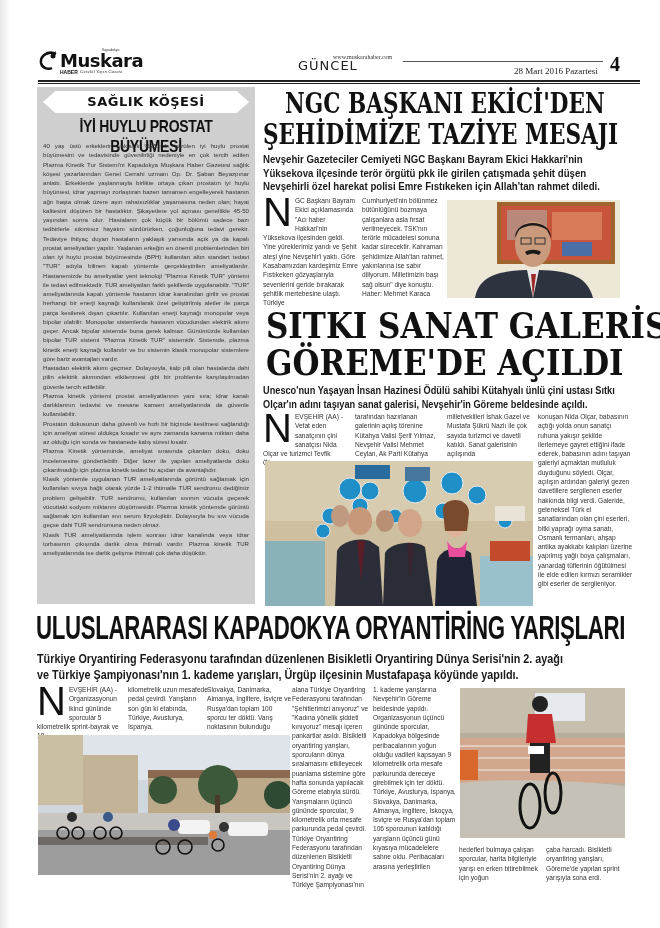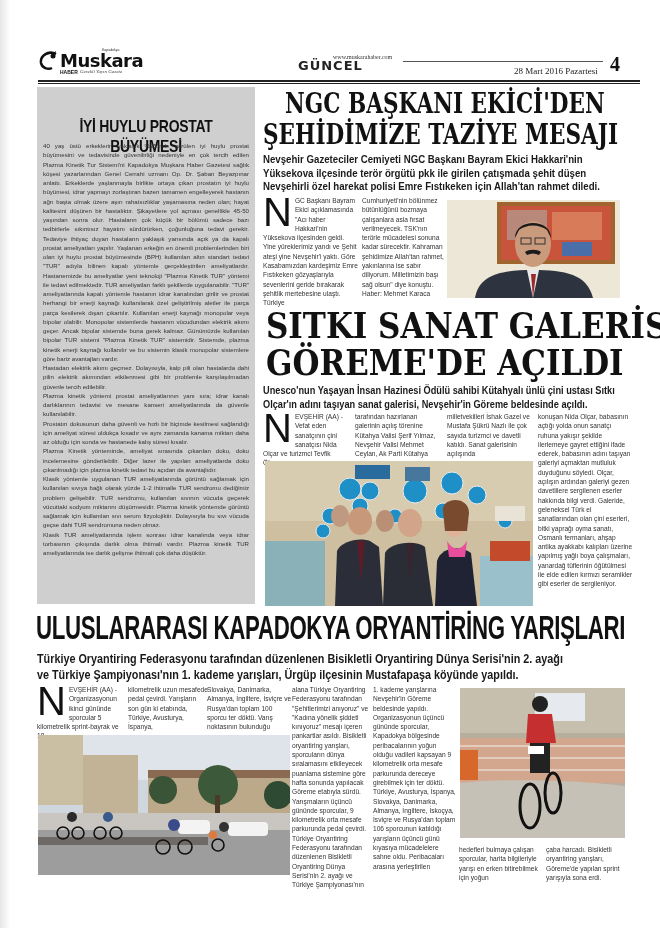--- a/index.html
+++ b/index.html
@@ -7,21 +7,21 @@
   body{position:relative;font-family:"Liberation Sans",sans-serif;color:#222;}
   .leftedge{position:absolute;left:0;top:0;width:10px;height:928px;background:linear-gradient(to right,#e6e6e6,#fff);}
   .abs{position:absolute;}
   
   #logo{left:38px;top:48px;width:90px;height:30px;}
   #logo .word{position:absolute;left:22px;top:2px;font-family:"DejaVu Sans",sans-serif;font-weight:bold;font-size:18px;letter-spacing:-0.5px;color:#111;}
   #logo .sub{position:absolute;left:22px;top:21px;font-size:5px;font-weight:bold;color:#111;}
   #logo .sub2{position:absolute;left:42px;top:21px;font-size:5px;font-style:italic;color:#444;font-family:"Liberation Serif",serif;}
   #logo .tiny{position:absolute;left:64px;top:0px;font-size:3.5px;color:#333;}
   #logo svg{position:absolute;left:0;top:2px;}
-  #section-name{left:298px;top:58px;font-family:"DejaVu Sans",sans-serif;font-weight:bold;font-size:13px;letter-spacing:1px;color:#222;}
+  #section-name{left:298px;top:58px;font-family:"DejaVu Sans",sans-serif;font-weight:normal;font-size:13px;letter-spacing:1px;color:#222;}
   #site-url{left:333px;top:54px;font-size:6px;font-family:"Liberation Serif",serif;color:#333;}
   #head-line{left:403px;top:61px;width:200px;height:1px;background:#555;}
   #pub-date{left:514px;top:66px;font-family:"Liberation Serif",serif;font-size:9px;color:#222;}
   #page-no{left:610px;top:53px;font-family:"Liberation Serif",serif;font-size:20px;font-weight:bold;color:#111;}
   #rule1{left:38px;top:80px;width:602px;height:2px;background:#222;}
   #rule2{left:38px;top:83px;width:602px;height:1px;background:#222;}
 
   
   #health-box{left:37px;top:87px;width:218px;height:517px;background:#cfcfcf;}
   #health-banner{position:absolute;left:6px;top:4px;width:206px;height:22px;background:#fff;
@@ -85,20 +85,21 @@
 </div>
 <div id="section-name" class="abs">GÜNCEL</div>
 <div id="site-url" class="abs">www.muskarahaber.com</div>
 <div id="head-line" class="abs"></div>
 <div id="pub-date" class="abs">28 Mart 2016 Pazartesi</div>
 <div id="page-no" class="abs">4</div>
 <div id="rule1" class="abs"></div>
 <div id="rule2" class="abs"></div>
 
 <div id="health-box" class="abs">
+  <div id="health-banner">SAĞLIK KÖŞESİ</div>
   <div id="health-title">İYİ HUYLU PROSTAT BÜYÜMESİ</div>
   <div id="health-body">
     <p>40 yaş üstü erkeklerin yaklaşık %25'inde görülen iyi huylu prostat büyümesini ve tedavisinde güvenilirliği nedeniyle en çok tercih edilen Plazma Kinetik Tur Sistemi'ni Kapadokya Muşkara Haber Gazetesi sağlık köşesi yazarlarından Genel Cerrahi uzmanı Op. Dr. Şaban Beyazpınar anlattı. Erkeklerde yaşlanmayla birlikte ortaya çıkan prostatın iyi huylu büyümesi, idrar yapmayı zorlaştıran bazen tamamen engelleyerek hastanın ağrı başta olmak üzere aşırı rahatsızlıklar yaşamasına neden olan; hayat kalitesini düşüren bir hastalıktır. Şikayetlere yol açması genellikle 45-50 yaşından sonra olur. Hastaların çok küçük bir bölümü sadece bazı tedbirlerle sıkıntısız hayatını sürdürürken, çoğunluğuna tedavi gerekir. Tedaviye ihtiyaç duyan hastaların yaklaşık yarısında açık ya da kapalı prostat ameliyatları yapılır. Yaşlanan erkeğin en önemli problemlerinden biri olan iyi huylu prostat büyümesinde (BPH) kullanılan altın standart tedavi "TUR" adıyla bilinen kapalı yöntemle gerçekleştirilen ameliyatlardır. Hastanemizde bu ameliyatlar yeni teknoloji "Plazma Kinetik TUR" yöntemi ile tedavi edilmektedir. TUR ameliyatları farklı şekillerde uygulanabilir. "TUR" ameliyatlarında kapalı yöntemle hastanın idrar kanalından girilir ve prostat herhangi bir enerji kaynağı kullanılarak özel geliştirilmiş aletler ile parça parça kesilerek dışarı çıkartılır. Kullanılan enerji kaynağı monopolar veya bipolar olabilir. Monopolar sistemlerde hastanın vücudundan elektrik akımı geçer. Ancak bipolar sistemde buna gerek kalmaz. Günümüzde kullanılan bipolar TUR sistemi "Plazma Kinetik TUR" sistemidir. Sistemde, plazma kinetik enerji kaynağı kullanılır ve bu sistemin klasik monopolar sistemlere göre bariz avantajları vardır.</p>
     <p>Hastadan elektrik akımı geçmez. Dolayısıyla, kalp pili olan hastalarda dahi pilin elektrik akımından etkilenmesi gibi bir problemle karşılaşılmadan güvenle tercih edilebilir.</p>
     <p>Plazma kinetik yöntemi prostat ameliyatlarının yanı sıra; idrar kanalı darlıklarının tedavisi ve mesane kanseri ameliyatlarında da güvenle kullanılabilir.</p>
     <p>Prostatın dokusunun daha güvenli ve hızlı bir biçimde kesilmesi sağlandığı için ameliyat süresi oldukça kısadır ve aynı zamanda kanama miktarı daha az olduğu için sonda ve hastanede kalış süresi kısalır.</p>
     <p>Plazma Kinetik yönteminde, ameliyat sırasında çıkarılan doku, doku incelemesine gönderilebilir. Diğer lazer ile yapılan ameliyatlarda doku çıkarılmadığı için plazma kinetik tedavi bu açıdan da avantajlıdır.</p>
     <p>Klasik yöntemle uygulanan TUR ameliyatlarında görüntü sağlamak için kullanılan sıvıya bağlı olarak yüzde 1-2 ihtimalle TUR sendromu dediğimiz problem gelişebilir. TUR sendromu, kullanılan sıvının vücuda geçerek vücuttaki sodyum miktarını düşürmesidir. Plazma kinetik yöntemde görüntü sağlamak için kullanılan sıvı serum fizyolojiktir. Dolayısıyla bu sıvı vücuda geçse dahi TUR sendromuna neden olmaz.</p>
     <p>Klasik TUR ameliyatlarında işlem sonrası idrar kanalında veya idrar torbasının çıkışında darlık olma ihtimali vardır. Plazma kinetik TUR ameliyatlarında ise darlık gelişme ihtimali çok daha düşüktür.</p>
   </div>

